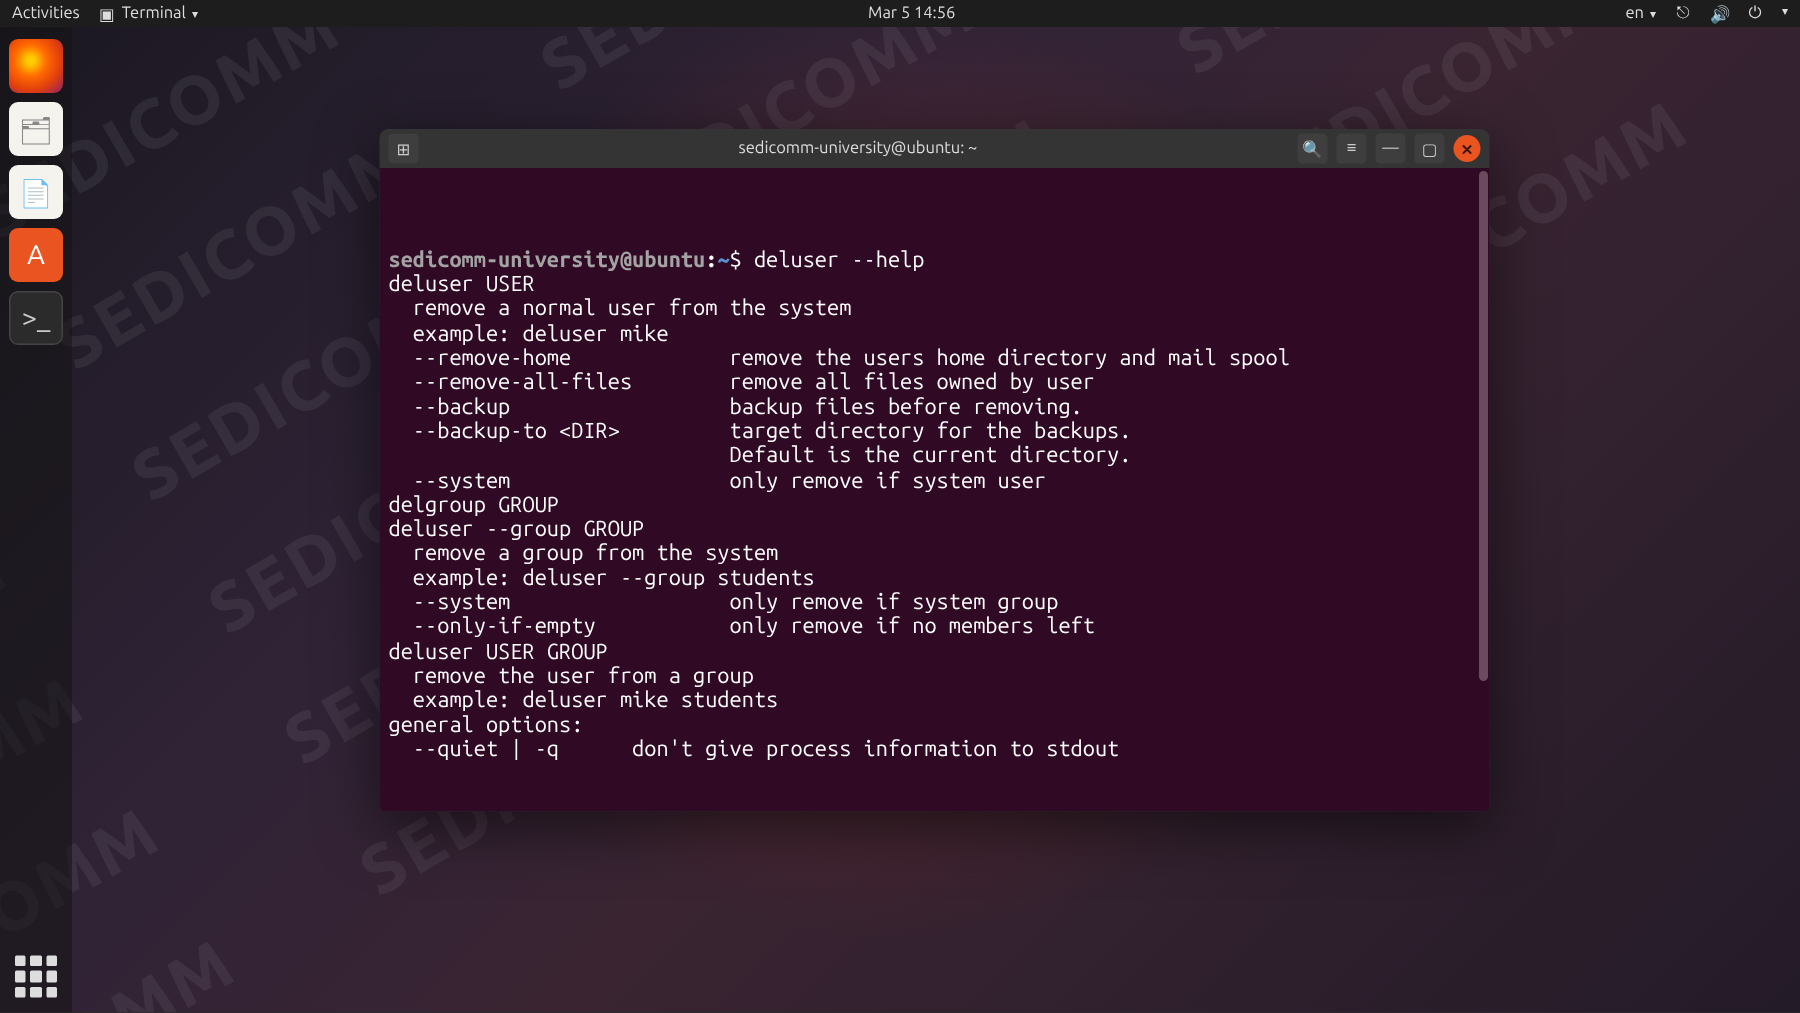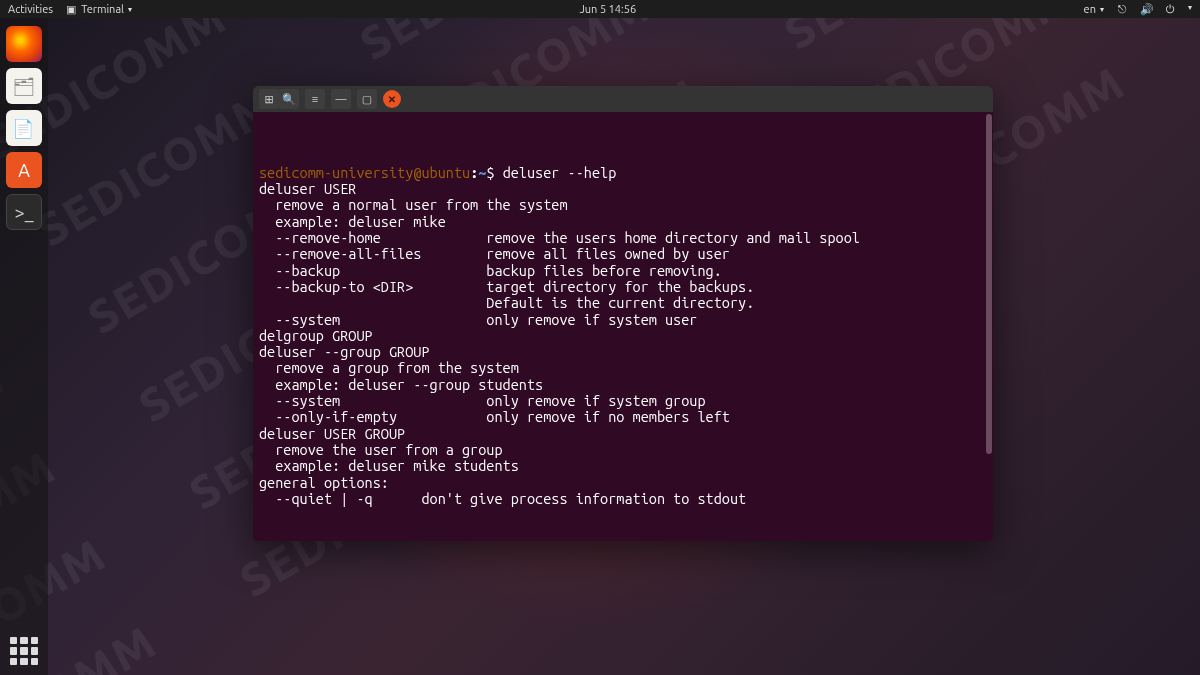--- a/index.html
+++ b/index.html
@@ -87,21 +87,21 @@
     font-size: 14.5px; line-height: 16.3px;
     padding: 4px 6px 4px 6px;
     position: relative;
     white-space: pre;
     overflow: hidden;
   }
   .terminal-body .scroll-thumb {
     position:absolute; right:1px; top:2px; width:6px; height:340px;
     background:#6a4a5c; border-radius:3px;
   }
-  .pr-user { color:#a16207; font-weight:normal; }
+  .pr-user { color:#a3a3a3; font-weight:bold; }
   .pr-col  { color:#ffffff; font-weight:bold; }
   .pr-path { color:#5b8fd6; font-weight:bold; }
   .pr-dlr  { color:#ffffff; }
   .line { display:block; }
 
   .sysicon { display:inline-block; width:12px; text-align:center; }
 </style>
 </head>
 <body>
 
@@ -109,21 +109,21 @@
 
 <div class="topbar">
   <div class="left">
     <span class="item">Activities</span>
     <span class="item">
       <span class="sysicon">▣</span>
       <span>Terminal</span>
       <span class="tri-down">▾</span>
     </span>
   </div>
-  <div class="center">Jun 5  14:56</div>
+  <div class="center">Mar 5  14:56</div>
   <div class="right">
     <span class="item">
       <span>en</span>
       <span class="tri-down">▾</span>
     </span>
     <span class="sysicon">⎋</span>
     <span class="sysicon">🔊</span>
     <span class="sysicon">⏻</span>
     <span class="tri-down">▾</span>
   </div>
@@ -147,20 +147,21 @@
       <span></span>
       <span></span>
   </div>
 </div>
 
 <div class="terminal-window">
   <div class="titlebar">
     <div class="tb-left">
       <div class="tb-btn" title="New tab">⊞</div>
     </div>
+    <div class="tb-center">sedicomm-university@ubuntu: ~</div>
     <div class="tb-right">
       <div class="tb-btn" title="Search">
         <span>🔍</span>
       </div>
       <div class="tb-btn" title="Menu">
         <span>≡</span>
       </div>
       <div class="tb-btn" title="Minimize">—</div>
       <div class="tb-btn" title="Maximize">▢</div>
       <div class="tb-btn tb-close" title="Close">✕</div>

